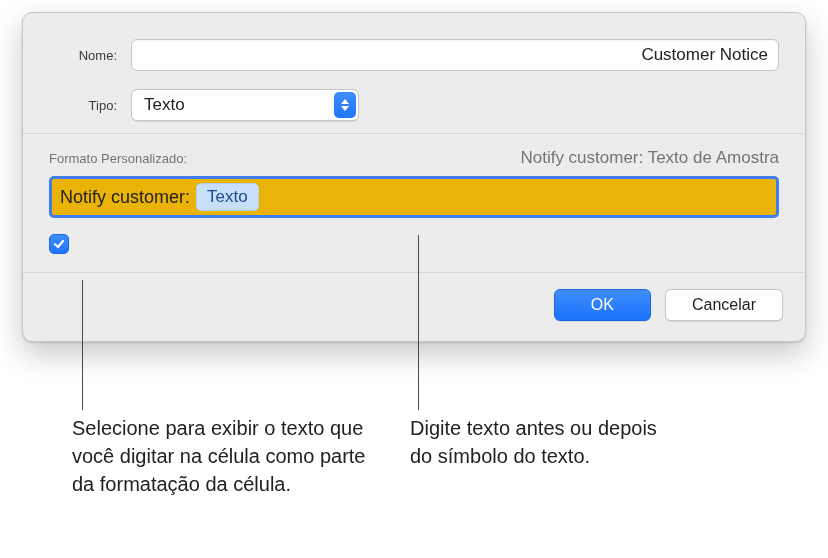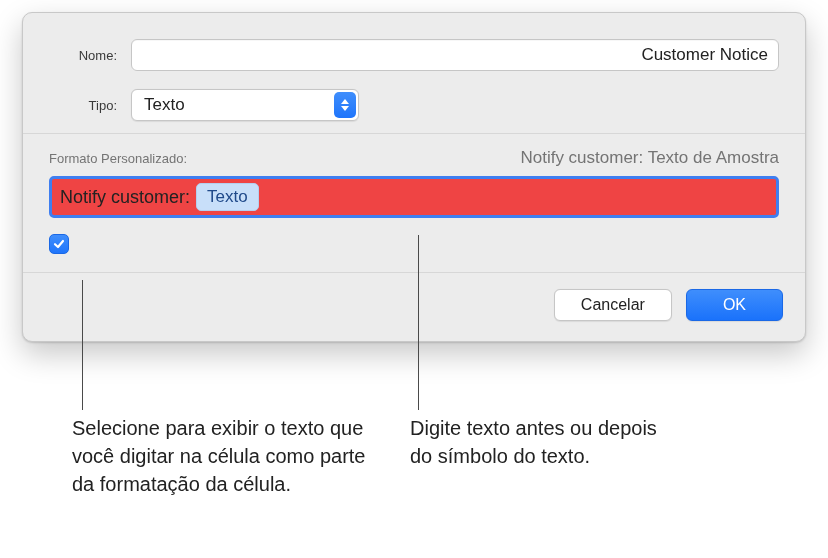--- a/index.html
+++ b/index.html
@@ -112,21 +112,21 @@
       font-size: 13px;
       color: #747474;
     }
     .format-preview {
       font-size: 17px;
       color: #747474;
     }
     .token-field {
       border: 3px solid #3f7ef0;
       border-radius: 5px;
-      background: #ef4444;
+      background: #eab308;
       padding: 4px 6px;
       display: flex;
       align-items: center;
       gap: 6px;
       font-size: 18px;
       min-height: 36px;
     }
     .token-prefix {
       color: #222;
       padding-left: 2px;
@@ -238,22 +238,22 @@
         <svg width="14" height="14" viewBox="0 0 14 14">
           <path d="M3 7.2 L6 10 L11 4" stroke="#ffffff" stroke-width="2.2" fill="none" stroke-linecap="round" stroke-linejoin="round"></path>
         </svg>
       </div>
     </div>
   </div>
 
   <div class="divider"></div>
 
   <div class="button-bar">
+    <button class="btn btn-primary">OK</button>
     <button class="btn">Cancelar</button>
-    <button class="btn btn-primary">OK</button>
   </div>
 </div>
 
 <div class="callout-line" style="left:82px; top:280px; height:130px;"></div>
 <div class="callout-line" style="left:418px; top:235px; height:175px;"></div>
 
 <div class="callout-text" style="left:72px; top:414px; width:310px;">Selecione para exibir o texto que você digitar na célula como parte da formatação da célula.</div>
 <div class="callout-text" style="left:410px; top:414px; width:250px;">Digite texto antes ou depois do símbolo do texto.</div>
 
 </body></html>

